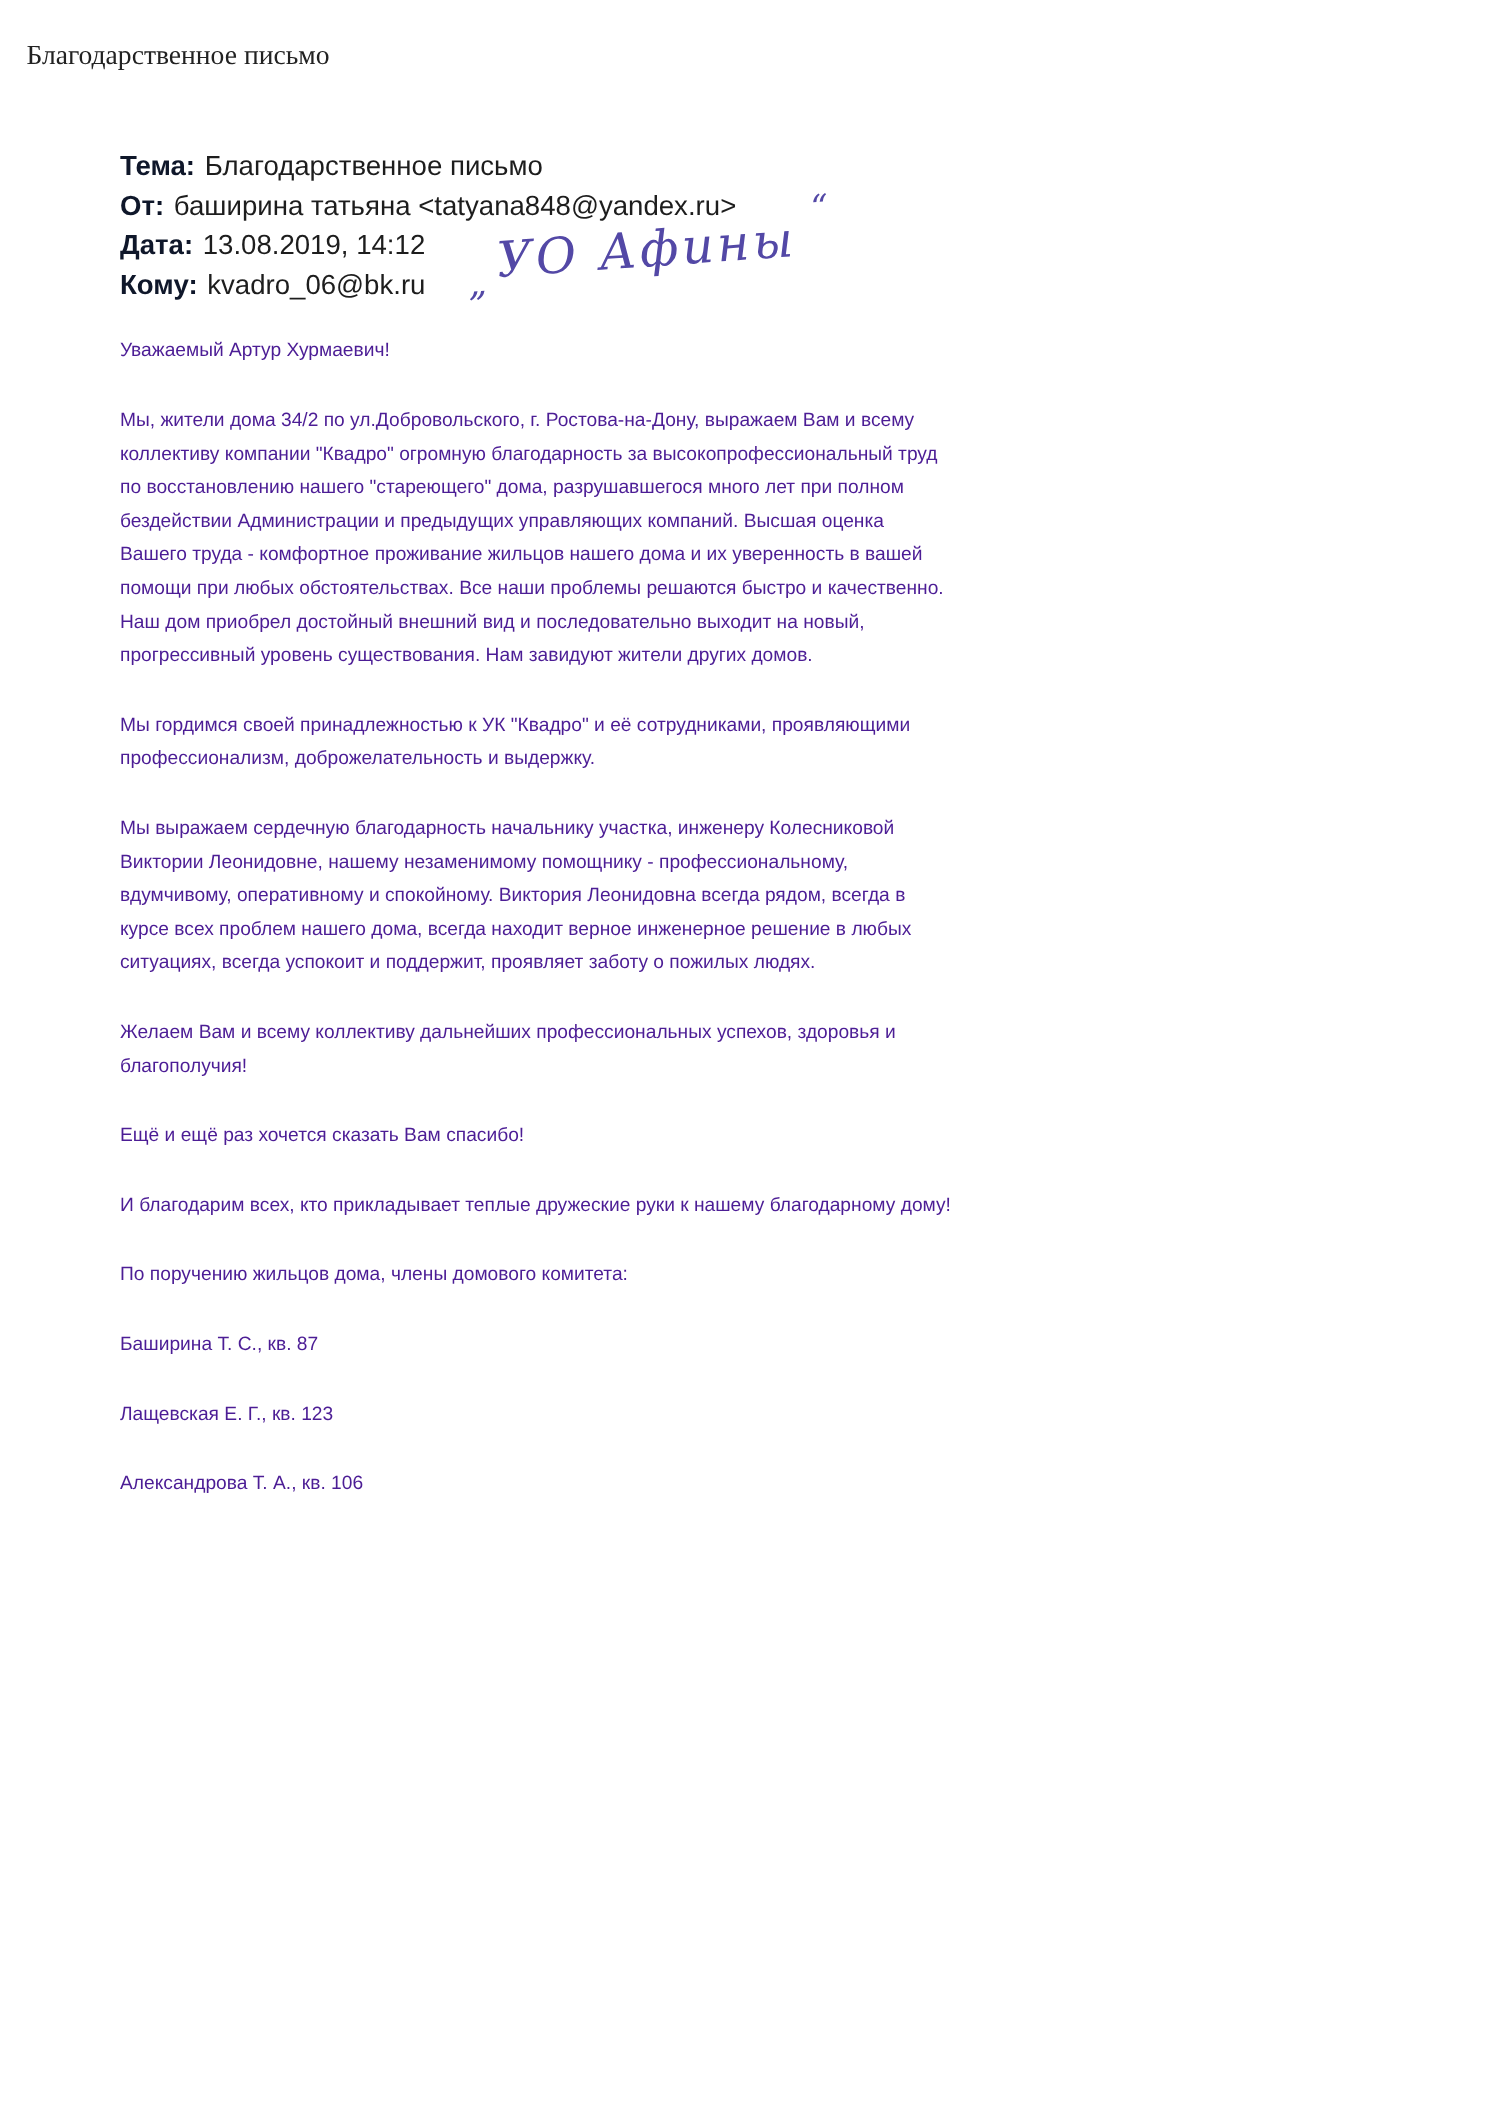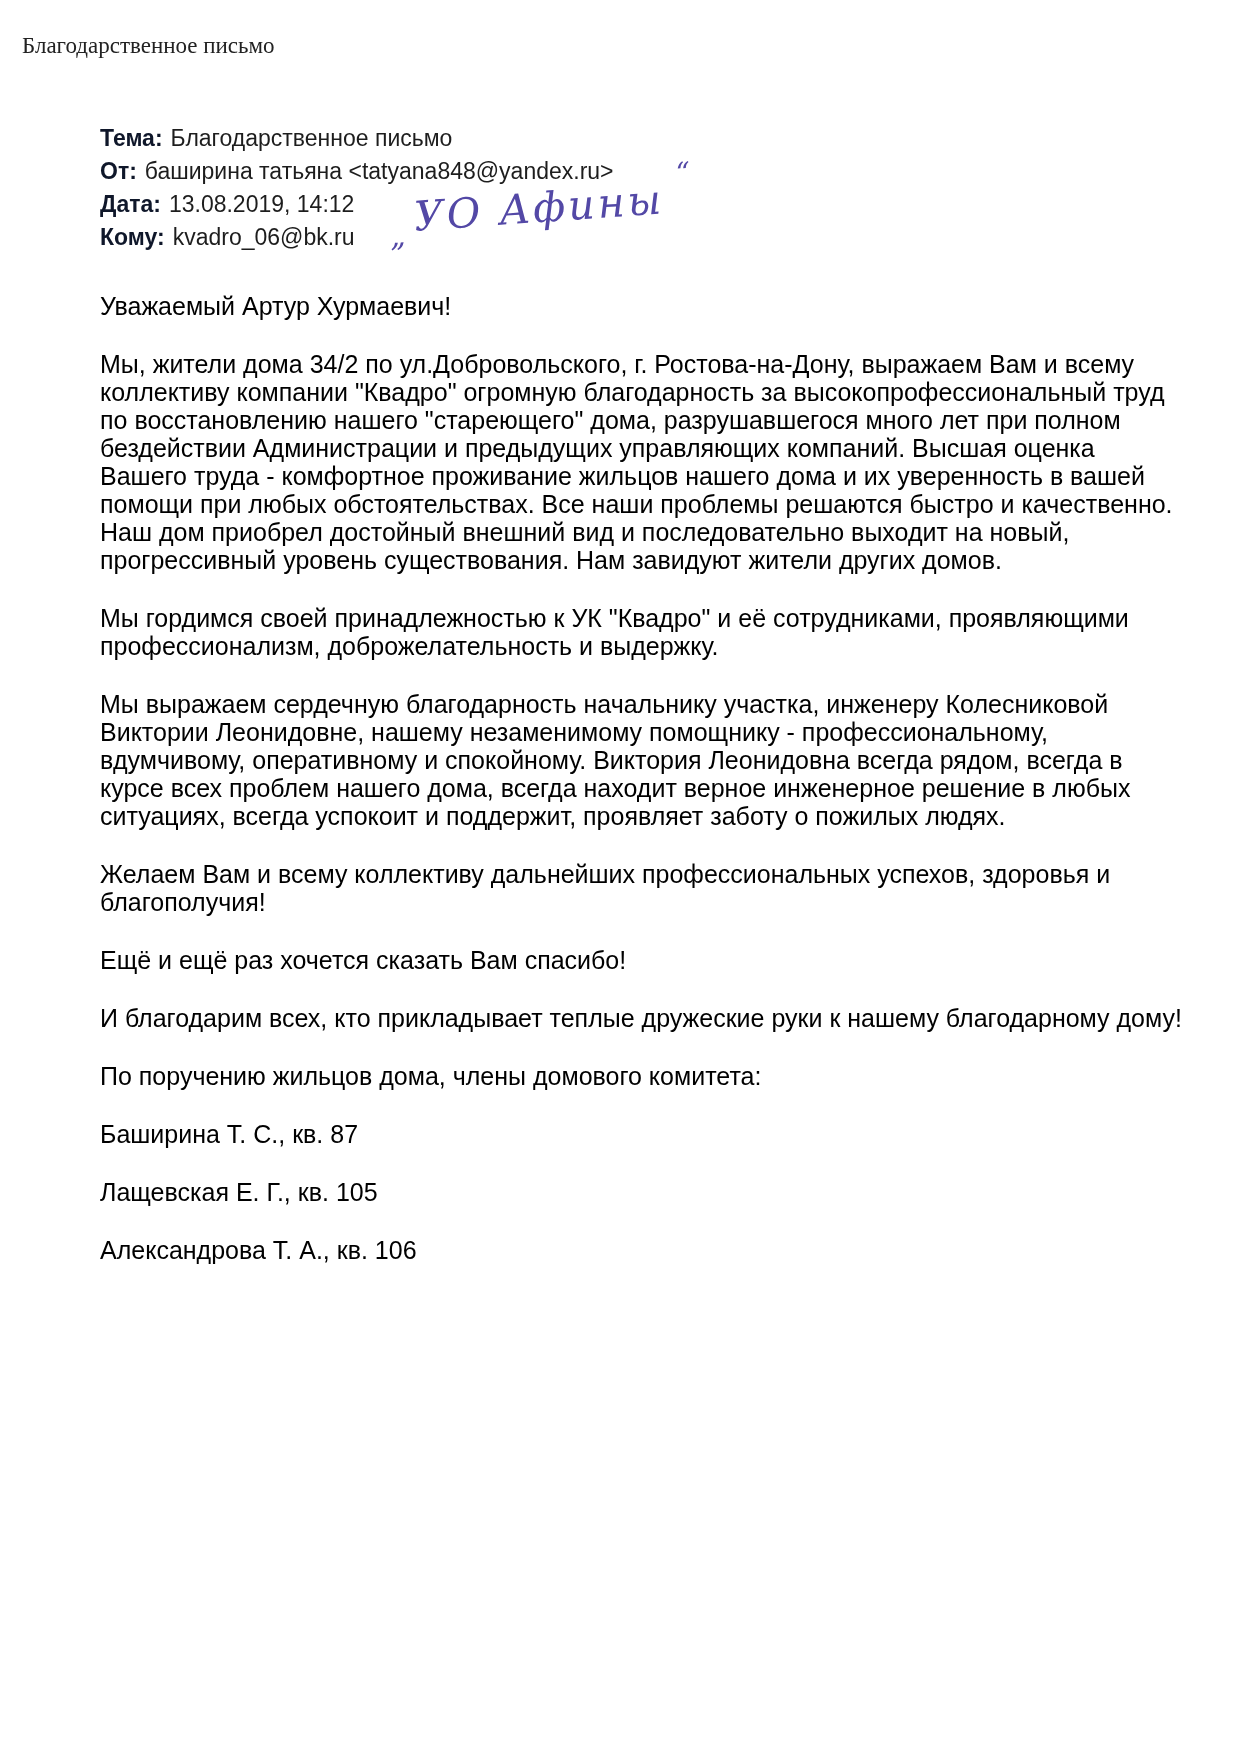--- a/index.html
+++ b/index.html
@@ -29,22 +29,22 @@
     transform:rotate(-4deg);
     color:#5348a6;
     font-family:"DejaVu Serif",serif;font-style:italic;
     white-space:nowrap;
   }
   .hw-open{font-size:30px;vertical-align:-14px;margin-right:10px;}
   .hw-text{font-size:41px;letter-spacing:3px;}
   .hw-close{font-size:28px;vertical-align:30px;margin-left:14px;}
   
   .letter-body{
-    position:absolute;left:100px;top:292px;width:940px;
-    font-size:25px;color:#000000;
+    position:absolute;left:100px;top:279px;width:940px;
+    font-size:16px;color:#4c1d95;
   }
   .para{margin:0 0 30px 0;}
   .line{white-space:nowrap;line-height:28px;height:28px;}
   
   .stamp-line{
     position:absolute;left:58px;top:1551px;
     font-family:"DejaVu Sans",sans-serif;font-weight:bold;
     font-size:64px;letter-spacing:4px;
     color:#85aad9;opacity:.92;
     transform:rotate(-8deg) scale(0.72,1);
@@ -132,21 +132,21 @@
         <div class="para">
           <div class="line">И благодарим всех, кто прикладывает теплые дружеские руки к нашему благодарному дому!</div>
         </div>
         <div class="para">
           <div class="line">По поручению жильцов дома, члены домового комитета:</div>
         </div>
         <div class="para">
           <div class="line">Баширина Т. С., кв. 87</div>
         </div>
         <div class="para">
-          <div class="line">Лащевская Е. Г., кв. 105</div>
+          <div class="line">Лащевская Е. Г., кв. 123</div>
         </div>
         <div class="para">
           <div class="line">Александрова Т. А., кв. 106</div>
         </div>
       </div>
   </div>
 
   <div class="stamp-line">Вход. №</div>
   <div class="hw-ink stamp-number">95</div>
   <div class="hw-ink stamp-date">13.08.19</div>

